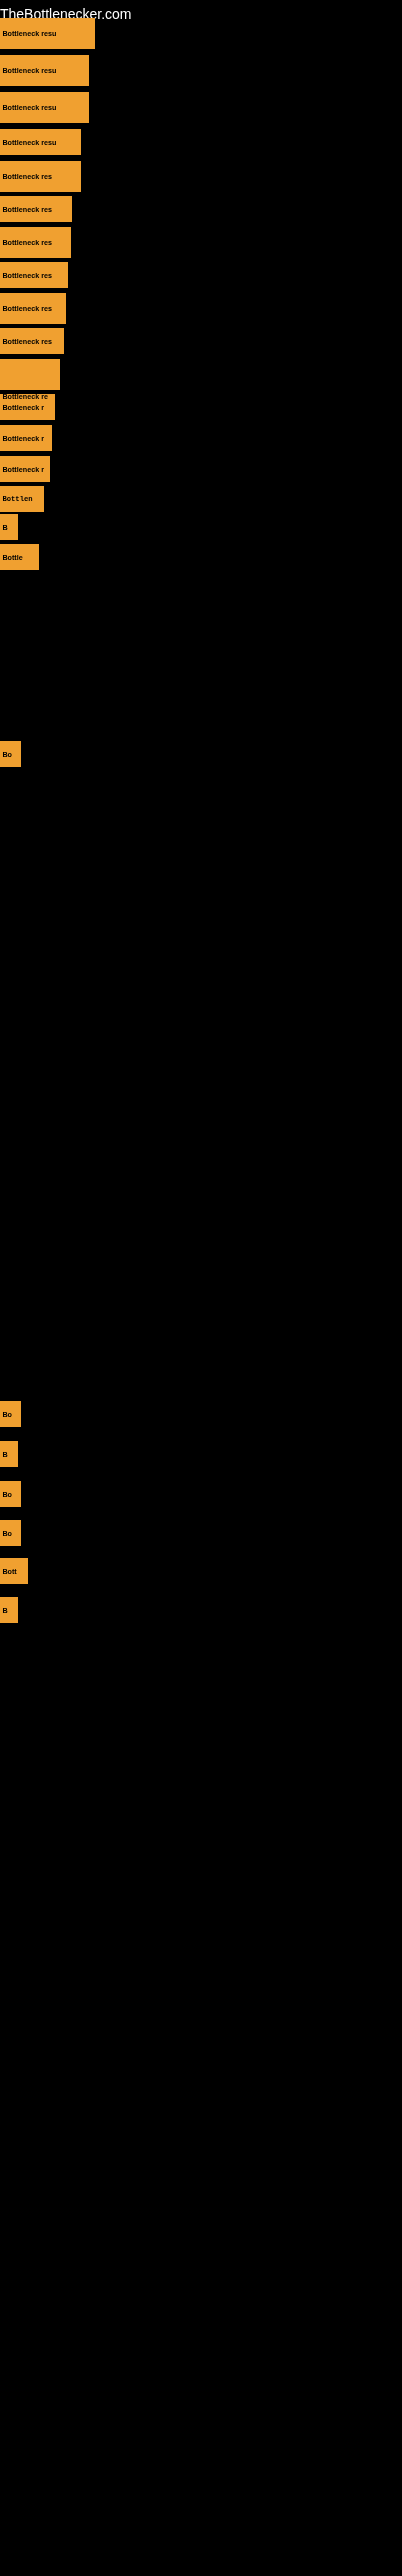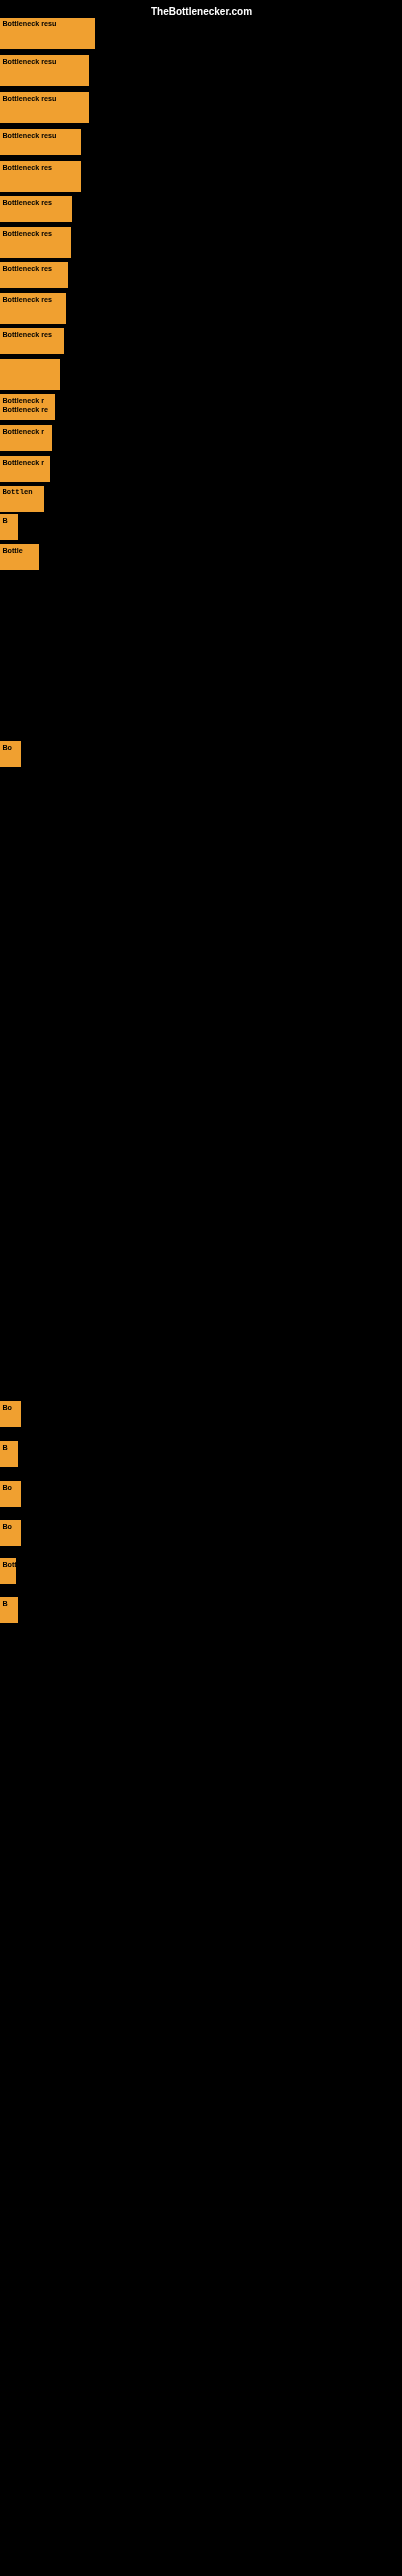--- a/index.html
+++ b/index.html
@@ -6,34 +6,32 @@
     body {
       background-color: #000;
       width: 403px;
       min-height: 2576px;
       font-family: Arial, sans-serif;
       position: relative;
       overflow-x: hidden;
     }
     .site-title {
       color: #fff;
-      font-size: 10px;
-      text-align: center;
+      font-size: 14px;
       padding: 6.4px 0 3.2px 0;
       position: absolute;
       top: 0;
       left: 0;
       right: 0;
-      font-weight: bold;
     }
     .bar-container {
       position: absolute;
       left: 0;
       display: flex;
-      align-items: flex-start;
+      align-items: center;
     }
     .bar-label {
       color: #000;
       font-size: 7.2px;
       font-weight: bold;
       white-space: nowrap;
       overflow: hidden;
       padding: 1.6px 2.4px;
       z-index: 2;
       position: relative;
@@ -132,21 +130,21 @@
     <span class="bar-label" style="position: relative; z-index: 2; color: rgb(0, 0, 0);">B</span>
   </div>
 <div class="bar-container" style="top: 1481px; height: 26px; width: 21px;">
     <div class="bar" style="width: 100%; height: 100%; position: absolute; left: 0px; top: 0px; background-color: rgb(240, 160, 48);"></div>
     <span class="bar-label" style="position: relative; z-index: 2; color: rgb(0, 0, 0);">Bo</span>
   </div>
 <div class="bar-container" style="top: 1520px; height: 26px; width: 21px;">
     <div class="bar" style="width: 100%; height: 100%; position: absolute; left: 0px; top: 0px; background-color: rgb(240, 160, 48);"></div>
     <span class="bar-label" style="position: relative; z-index: 2; color: rgb(0, 0, 0);">Bo</span>
   </div>
-<div class="bar-container" style="top: 1558px; height: 26px; width: 16px;">
+<div class="bar-container" style="top: 1558px; height: 26px; width: 28px;">
     <div class="bar" style="width: 100%; height: 100%; position: absolute; left: 0px; top: 0px; background-color: rgb(240, 160, 48);"></div>
     <span class="bar-label" style="position: relative; z-index: 2; color: rgb(0, 0, 0);">Bott</span>
   </div>
 <div class="bar-container" style="top: 1597px; height: 26px; width: 17.7px;">
     <div class="bar" style="width: 100%; height: 100%; position: absolute; left: 0px; top: 0px; background-color: rgb(240, 160, 48);"></div>
     <span class="bar-label" style="position: relative; z-index: 2; color: rgb(0, 0, 0);">B</span>
   </div>
 
 
 </body></html>

